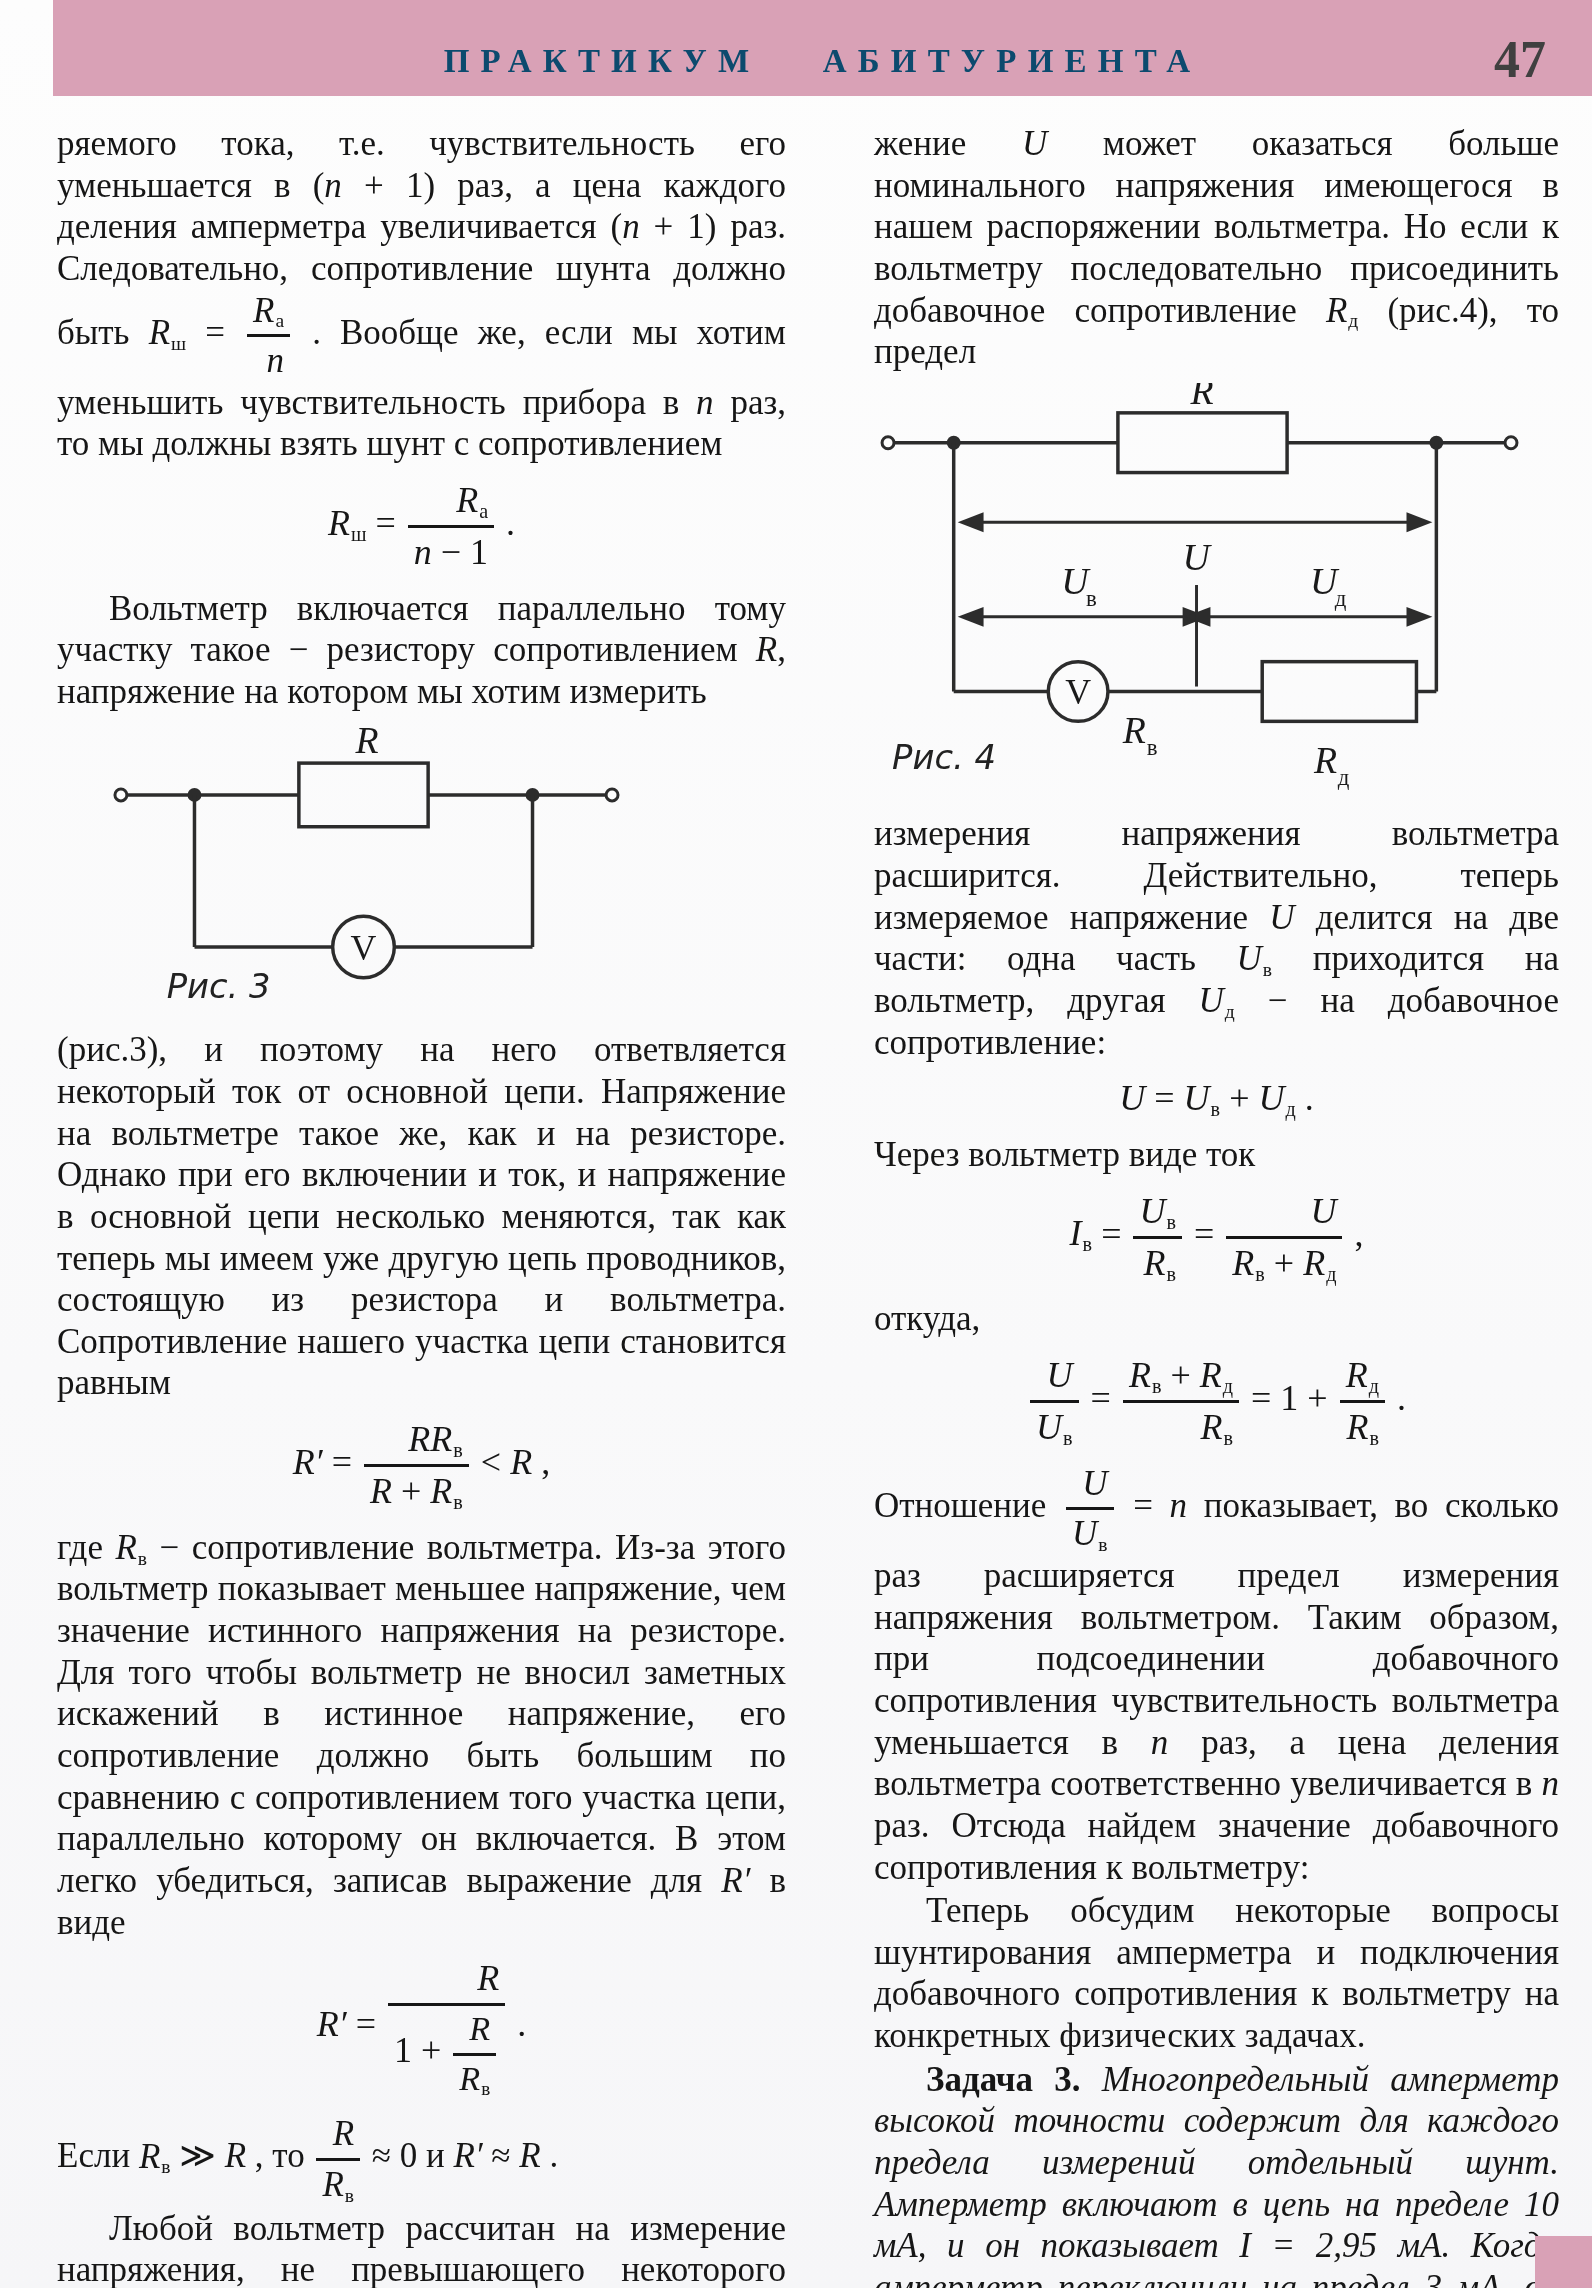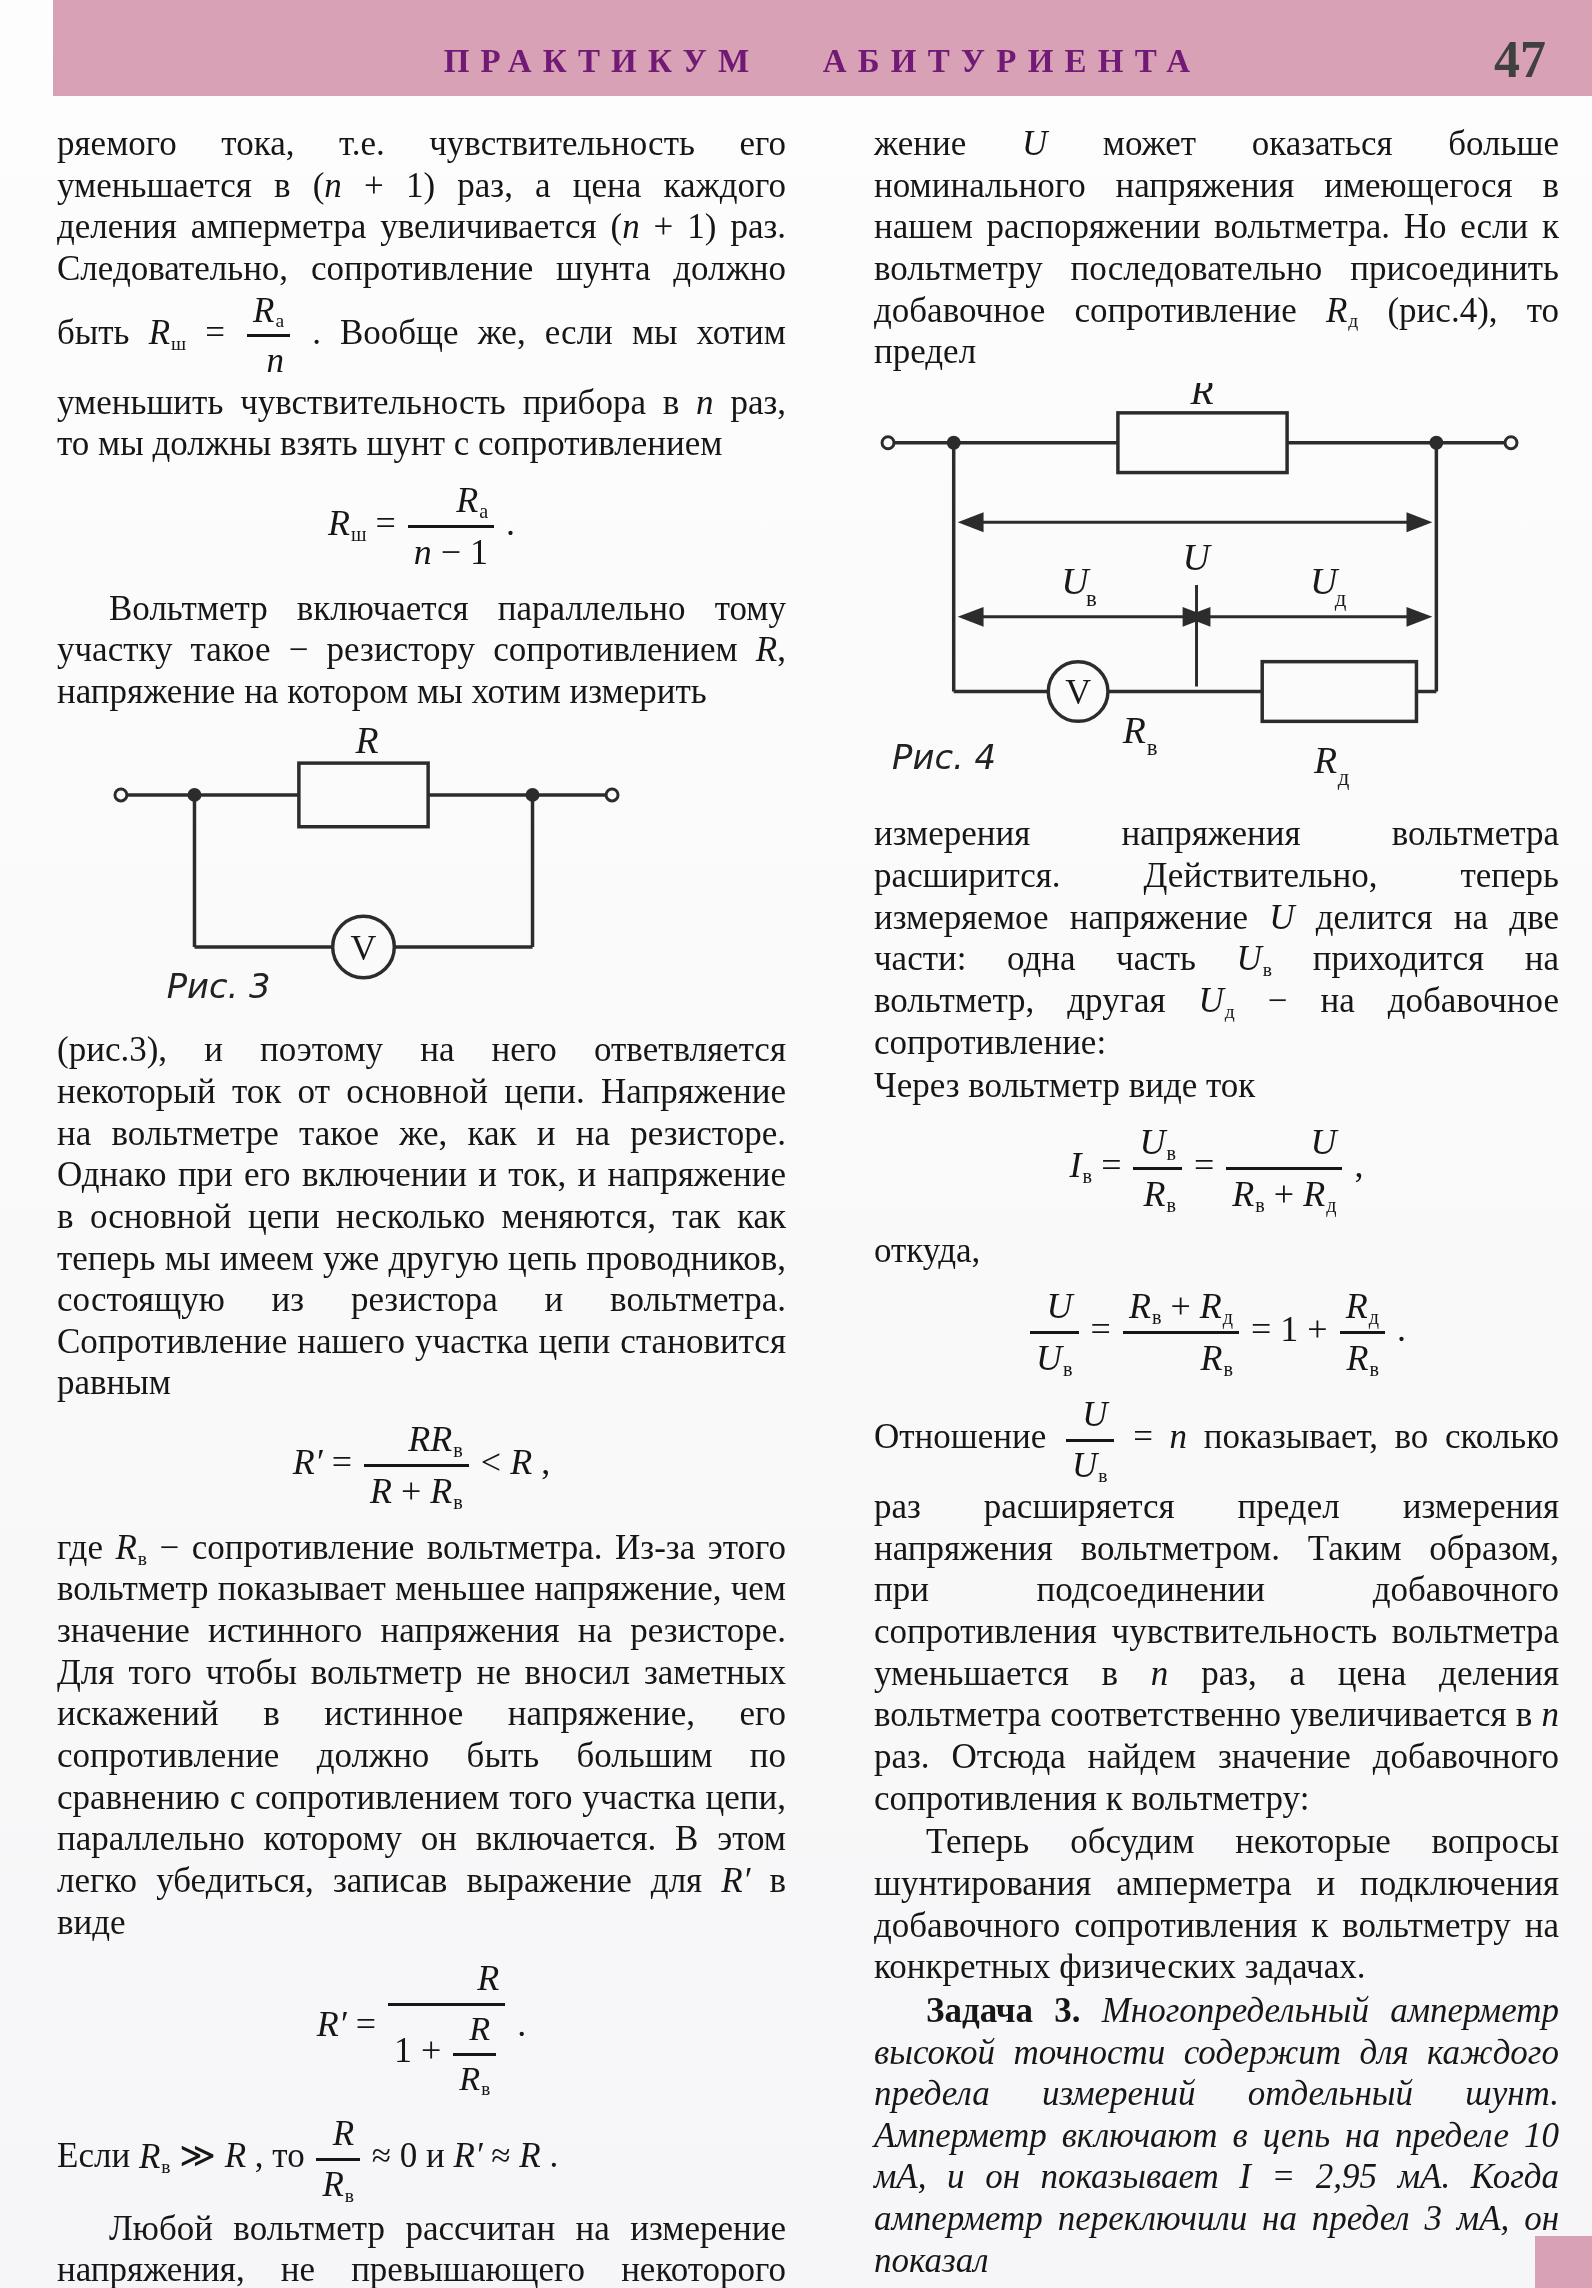--- a/index.html
+++ b/index.html
@@ -10,21 +10,21 @@
     font-family:"Liberation Serif", serif;
     color:#161616;
   }
   
   #header-bar {
     position:absolute; left:53px; top:0; right:0; height:96px;
     display:flex; align-items:center; justify-content:center;
   }
   #page-title {
     font-weight:bold; font-size:33px; letter-spacing:0.34em; word-spacing:1.3em;
-    color:#701a75; padding-top:26px;
+    color:#0c4a6e; padding-top:26px;
   }
   #page-number {
     position:absolute; right:46px; top:30px; font-weight:bold; font-size:52px; color:#404040;
   }
   #corner-block { position:absolute; right:0; bottom:0; width:57px; height:53px; }
 
   
   .col { position:absolute; top:123px; font-size:35px; line-height:1.19; text-align:justify; }
   #col-left  { left:57px;  width:729px; }
   #col-right { left:874px; width:685px; }
@@ -142,20 +142,21 @@
         <line class="wire" x1="545" y1="310" x2="565" y2="310"></line>
         <text class="fig-lbl" x="250" y="362">R</text>
         <text class="fig-sub" x="274" y="374">в</text>
         <text class="fig-lbl" x="442" y="392">R</text>
         <text class="fig-sub" x="466" y="404">д</text>
         <text class="fig-cap" x="18" y="388">Рис. 4</text>
       </svg>
     </div>
 
     <p class="para"><span class="r-t">измерения напряжения вольтметра расширится. Действительно, теперь измеряемое напряжение </span><span class="r-v">U</span><span class="r-t"> делится на две части: одна часть </span><span class="r-v">U<sub>в</sub></span><span class="r-t"> приходится на вольтметр, другая </span><span class="r-v">U<sub>д</sub></span><span class="r-t"> − на добавочное сопротивление:</span></p>
+    <div class="formula"><span class="r-v">U</span><span class="r-t"> = </span><span class="r-v">U<sub>в</sub></span><span class="r-t"> + </span><span class="r-v">U<sub>д</sub></span><span class="r-t"> .</span></div>
     <p class="para"><span class="r-t">Через вольтметр виде ток</span></p>
     <div class="formula"><span class="r-v">I<sub>в</sub></span><span class="r-t"> = </span><span class="frac"><span class="fnum"><span class="r-v">U<sub>в</sub></span></span><span class="fden"><span class="r-v">R<sub>в</sub></span></span></span><span class="r-t"> = </span><span class="frac"><span class="fnum"><span class="r-v">U</span></span><span class="fden"><span class="r-v">R<sub>в</sub></span><span class="r-t"> + </span><span class="r-v">R<sub>д</sub></span></span></span><span class="r-t"> ,</span></div>
     <p class="para"><span class="r-t">откуда,</span></p>
     <div class="formula"><span class="frac"><span class="fnum"><span class="r-v">U</span></span><span class="fden"><span class="r-v">U<sub>в</sub></span></span></span><span class="r-t"> = </span><span class="frac"><span class="fnum"><span class="r-v">R<sub>в</sub></span><span class="r-t"> + </span><span class="r-v">R<sub>д</sub></span></span><span class="fden"><span class="r-v">R<sub>в</sub></span></span></span><span class="r-t"> = 1 + </span><span class="frac"><span class="fnum"><span class="r-v">R<sub>д</sub></span></span><span class="fden"><span class="r-v">R<sub>в</sub></span></span></span><span class="r-t"> .</span></div>
     <p class="para"><span class="r-t">Отношение </span><span class="frac"><span class="fnum"><span class="r-v">U</span></span><span class="fden"><span class="r-v">U<sub>в</sub></span></span></span><span class="r-t"> = </span><span class="r-v">n</span><span class="r-t"> показывает, во сколько раз расширяется предел измерения напряжения вольтметром. Таким образом, при подсоединении добавочного сопротивления чувствительность вольтметра уменьшается в </span><span class="r-v">n</span><span class="r-t"> раз, а цена деления вольтметра соответственно увеличивается в </span><span class="r-v">n</span><span class="r-t"> раз. Отсюда найдем значение добавочного сопротивления к вольтметру:</span></p>
     <p class="para ind"><span class="r-t">Теперь обсудим некоторые вопросы шунтирования амперметра и подключения добавочного сопротивления к вольтметру на конкретных физических задачах.</span></p>
     <p class="para ind"><span class="r-b">Задача 3. </span><span class="r-i">Многопредельный амперметр высокой точности содержит для каждого предела измерений отдельный шунт. Амперметр включают в цепь на пределе 10 мА, и он показывает </span><span class="r-v">I</span><span class="r-i"> = 2,95 мА. Когда амперметр переключили на предел 3 мА, он показал </span></p>
   </div>
 
   <div id="corner-block" style="background: rgb(217, 161, 182);"></div>

